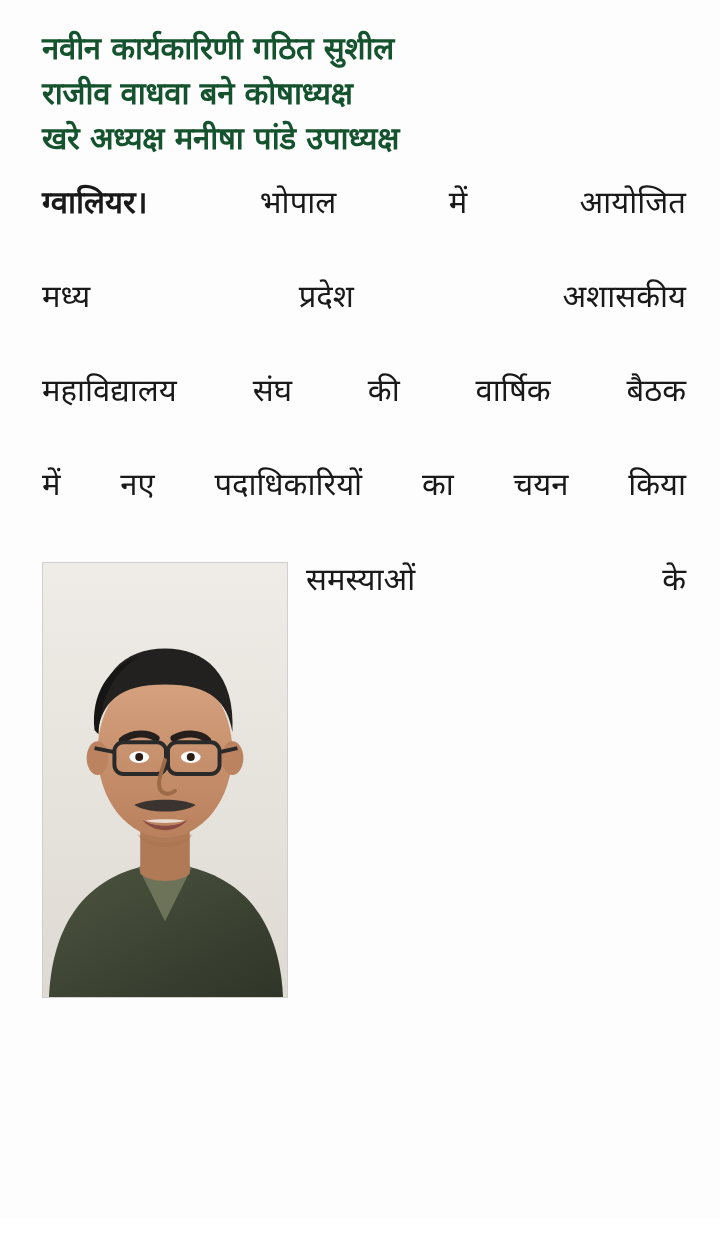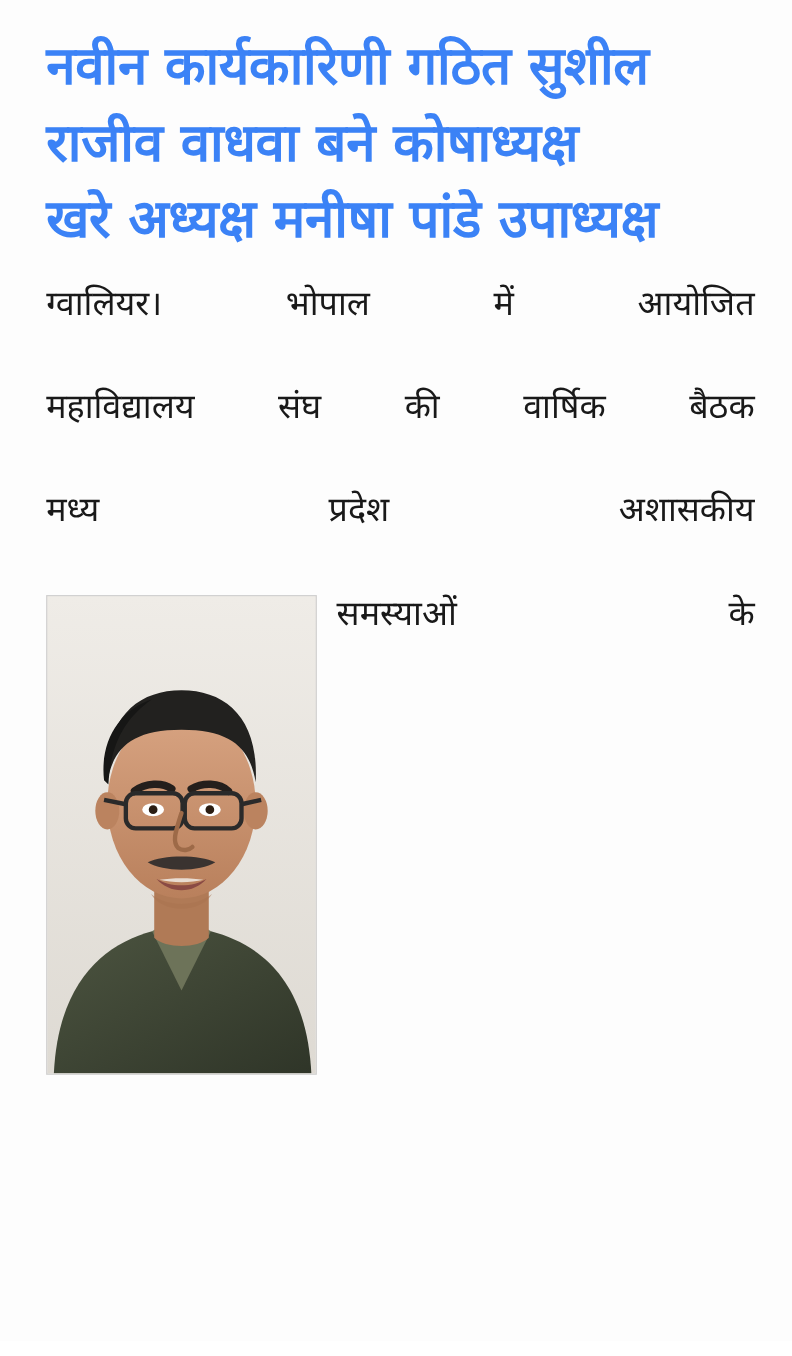--- a/index.html
+++ b/index.html
@@ -20,42 +20,42 @@
     height: 1233px;
     box-sizing: border-box;
     padding: 26px 34px 0 42px;
     position: relative;
     background: #fdfdfd;
   }
   
   .headline {
     font-family: "DejaVu Serif", "Liberation Serif", serif;
     font-weight: 700;
-    font-size: 48px;
+    font-size: 31px;
     line-height: 1.45;
     letter-spacing: -0.3px;
-    color: #3b82f6;
+    color: #14532d;
     margin: 0 0 18px 0;
     padding: 0;
   }
   .headline .hl-line {
     display: block;
     white-space: nowrap;
   }
   
   .article-body {
     font-family: "DejaVu Serif", "Liberation Serif", serif;
     font-size: 31px;
     line-height: 1.52;
     color: #191919;
     text-align: justify;
     text-justify: inter-word;
   }
   .dateline {
-    font-weight: 400;
+    font-weight: 700;
   }
   
   .photo-wrap {
     float: left;
     width: 246px;
     height: 436px;
     margin: 6px 18px 6px 0;
     shape-outside: margin-box;
     position: relative;
     border: 1px solid #cfcfcf;
@@ -98,22 +98,23 @@
     <span class="hl-line">खरे अध्यक्ष मनीषा पांडे उपाध्यक्ष</span>
   </h1>
 
   <div class="article-body">
 
     <span class="stretch-line">
       <span class="dateline">ग्वालियर।</span>
       <span>भोपाल में आयोजित</span>
     </span>
 
+    <span class="stretch-line">मध्य प्रदेश अशासकीय</span>
     <span class="stretch-line">महाविद्यालय संघ की वार्षिक बैठक</span>
-    <span class="stretch-line">मध्य प्रदेश अशासकीय</span>
+    <span class="stretch-line">में नए पदाधिकारियों का चयन किया</span>
 
     <div class="photo-wrap">
       <svg viewBox="0 0 246 436" preserveAspectRatio="none">
         <defs>
           <linearGradient id="bgGrad" x1="0" y1="0" x2="0" y2="1">
             <stop offset="0%" stop-color="#efece7"></stop>
             <stop offset="100%" stop-color="#dedad3"></stop>
           </linearGradient>
           <linearGradient id="coatGrad" x1="0" y1="0" x2="1" y2="1">
             <stop offset="0%" stop-color="#4c5440"></stop>

